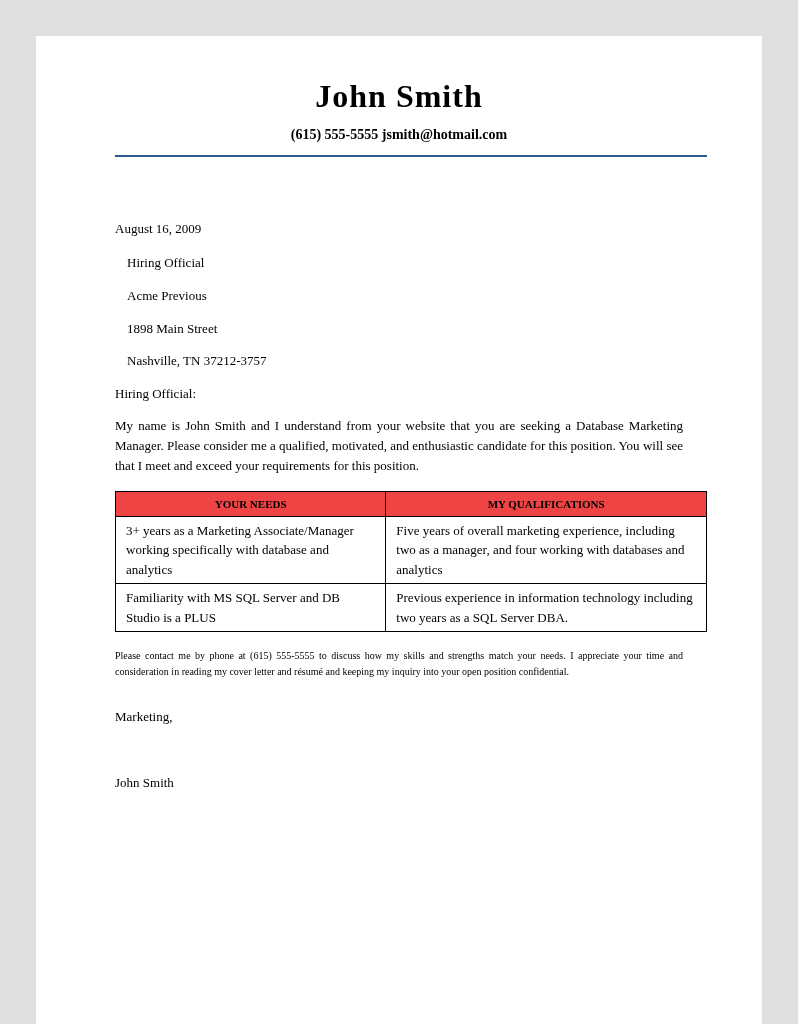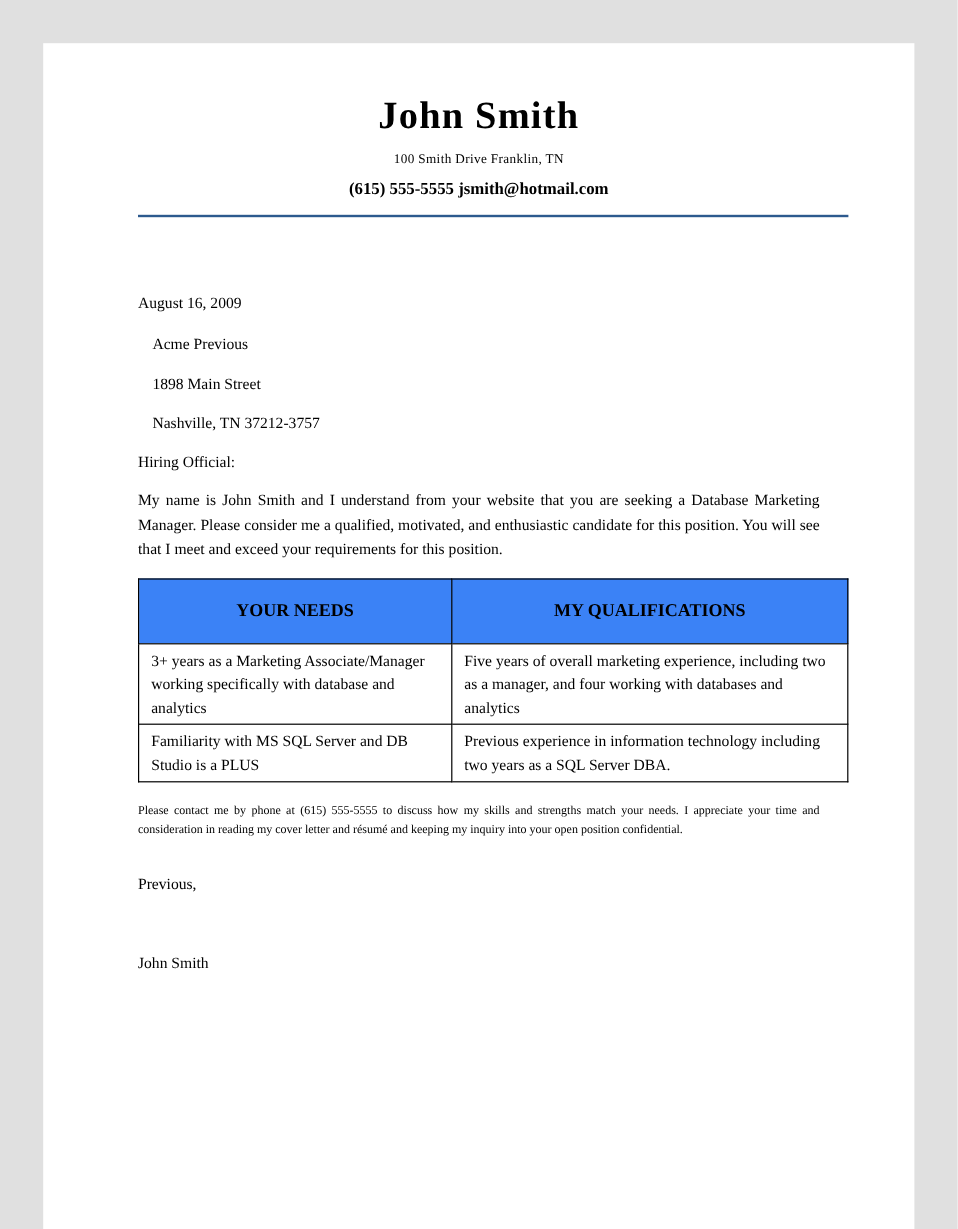--- a/index.html
+++ b/index.html
@@ -94,25 +94,25 @@
 
     .comparison-table {
       width: 100%;
       border-collapse: collapse;
       margin-bottom: 16px;
       font-size: 13px;
     }
 
     .comparison-table th {
       border: 1px solid #000;
-      padding: 18px 10px;
+      padding: 6px 10px;
       text-align: center;
       font-weight: bold;
-      font-size: 15px;
-      background: #3b82f6;
+      font-size: 11px;
+      background: #ef4444;
     }
 
     .comparison-table td {
       border: 1px solid #000;
       padding: 4px 10px;
       vertical-align: top;
       line-height: 1.5;
     }
 
     .closing-paragraph {
@@ -131,30 +131,30 @@
       font-size: 13px;
     }
   </style>
 </head>
 <body>
 
 <div class="page">
 
   <div class="header">
     <div class="header-name">John Smith</div>
-    <div class="header-address">100 Smith Drive     Franklin, TN</div>
     <div class="header-contact">(615) 555-5555    jsmith@hotmail.com</div>
     <hr class="header-divider">
   </div>
 
   <div class="body-content">
 
     <div class="date">August 16, 2009</div>
 
     <div class="recipient">
+      <div>Hiring Official</div>
       <div>Acme Previous</div>
       <div>1898 Main Street</div>
       <div>Nashville, TN 37212-3757</div>
     </div>
 
 
     <div class="salutation">Hiring Official:</div>
 
     <div class="paragraph">My name is John Smith and I understand  from  your website  that you are seeking a Database Marketing Manager.  Please consider me a qualified, motivated, and enthusiastic candidate  for this position. You will see that I meet and exceed  your requirements  for this position.</div>
 
@@ -172,18 +172,18 @@
         </tr>
         <tr>
           <td>Familiarity with MS  SQL  Server  and DB Studio is a PLUS</td>
           <td>Previous experience  in information technology including two years  as a SQL Server DBA.</td>
         </tr>
       </tbody>
     </table>
 
     <div class="closing-paragraph">Please contact me by phone at (615) 555-5555  to discuss  how my skills and strengths match your needs.  I appreciate  your time and consideration  in reading my cover letter and résumé and keeping my inquiry into your open position confidential.</div>
 
-    <div class="sincerely">Previous,</div>
+    <div class="sincerely">Marketing,</div>
 
     <div class="signature-name">John Smith</div>
 
   </div>
 </div>
 
 </body></html>

